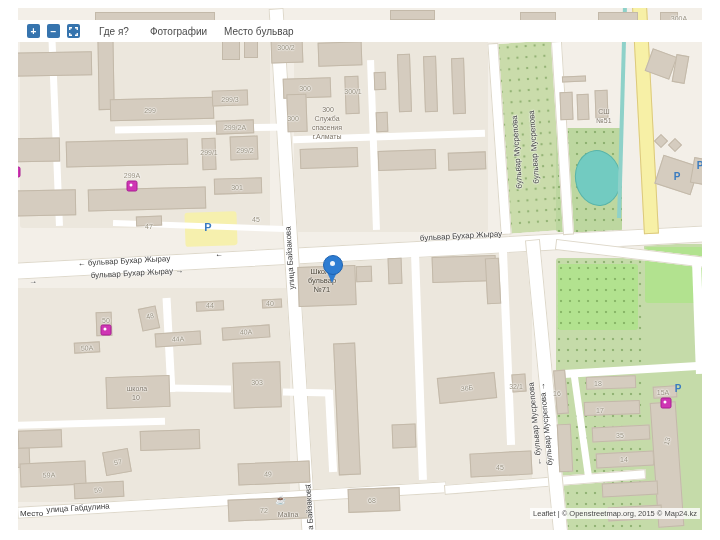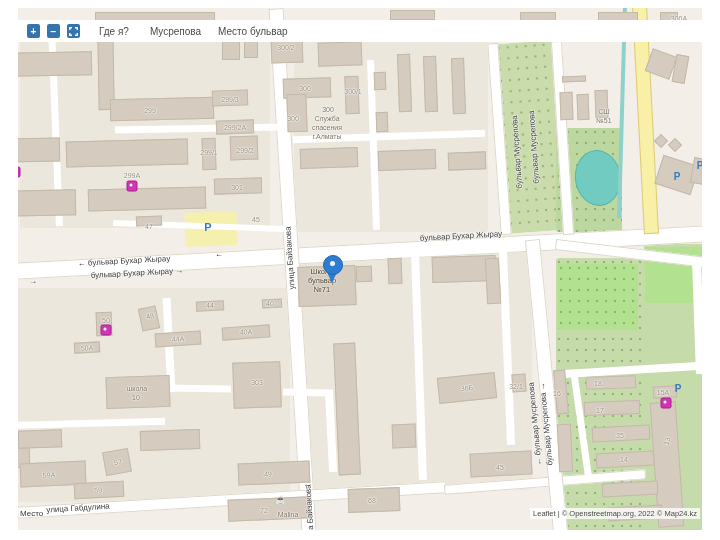--- a/index.html
+++ b/index.html
@@ -269,19 +269,19 @@
 
   <div id="toolbar">
     <button class="tb-btn">+</button>
     <button class="tb-btn">−</button>
     <button class="tb-btn">
       <svg width="9" height="9" viewBox="0 0 12 12">
         <path d="M1 4 V1 H4 M8 1 H11 V4 M11 8 V11 H8 M4 11 H1 V8" stroke="#fff" fill="none" stroke-width="1.8"></path>
       </svg>
     </button>
     <a class="tb-link" id="lnk1">Где я?</a>
-    <a class="tb-link" id="lnk2">Мусрепова</a>
+    <a class="tb-link" id="lnk2">Фотографии</a>
     <a class="tb-link" id="lnk3">Место бульвар</a>
   </div>
 
   <a id="ssylka">Место</a>
-  <div id="attribution">Leaflet | © Openstreetmap.org, 2022 © Map24.kz</div>
+  <div id="attribution">Leaflet | © Openstreetmap.org, 2015 © Map24.kz</div>
 </div>
 
 </body></html>

